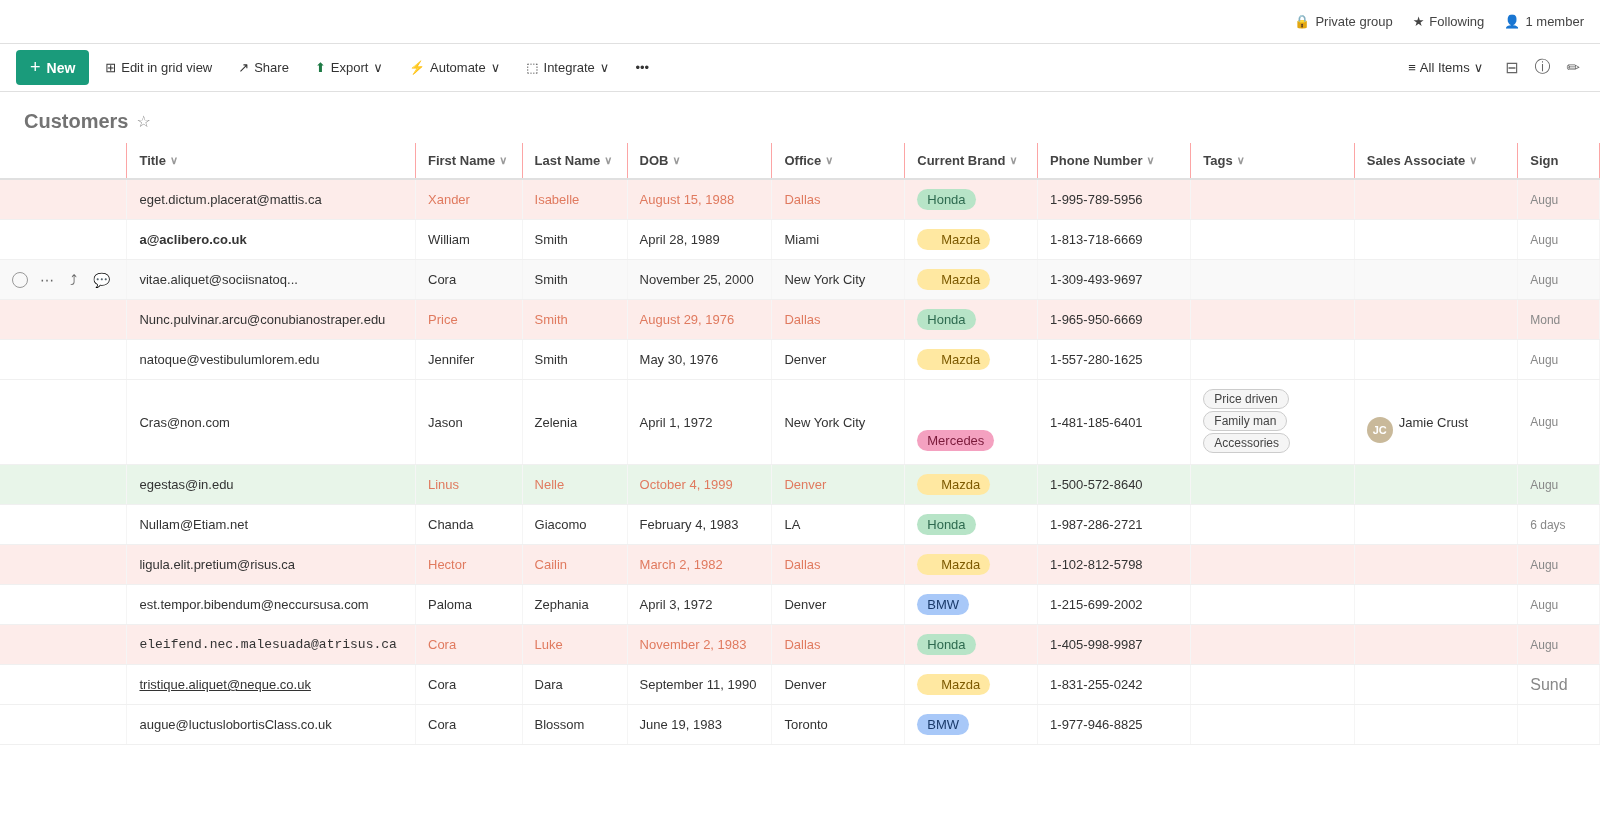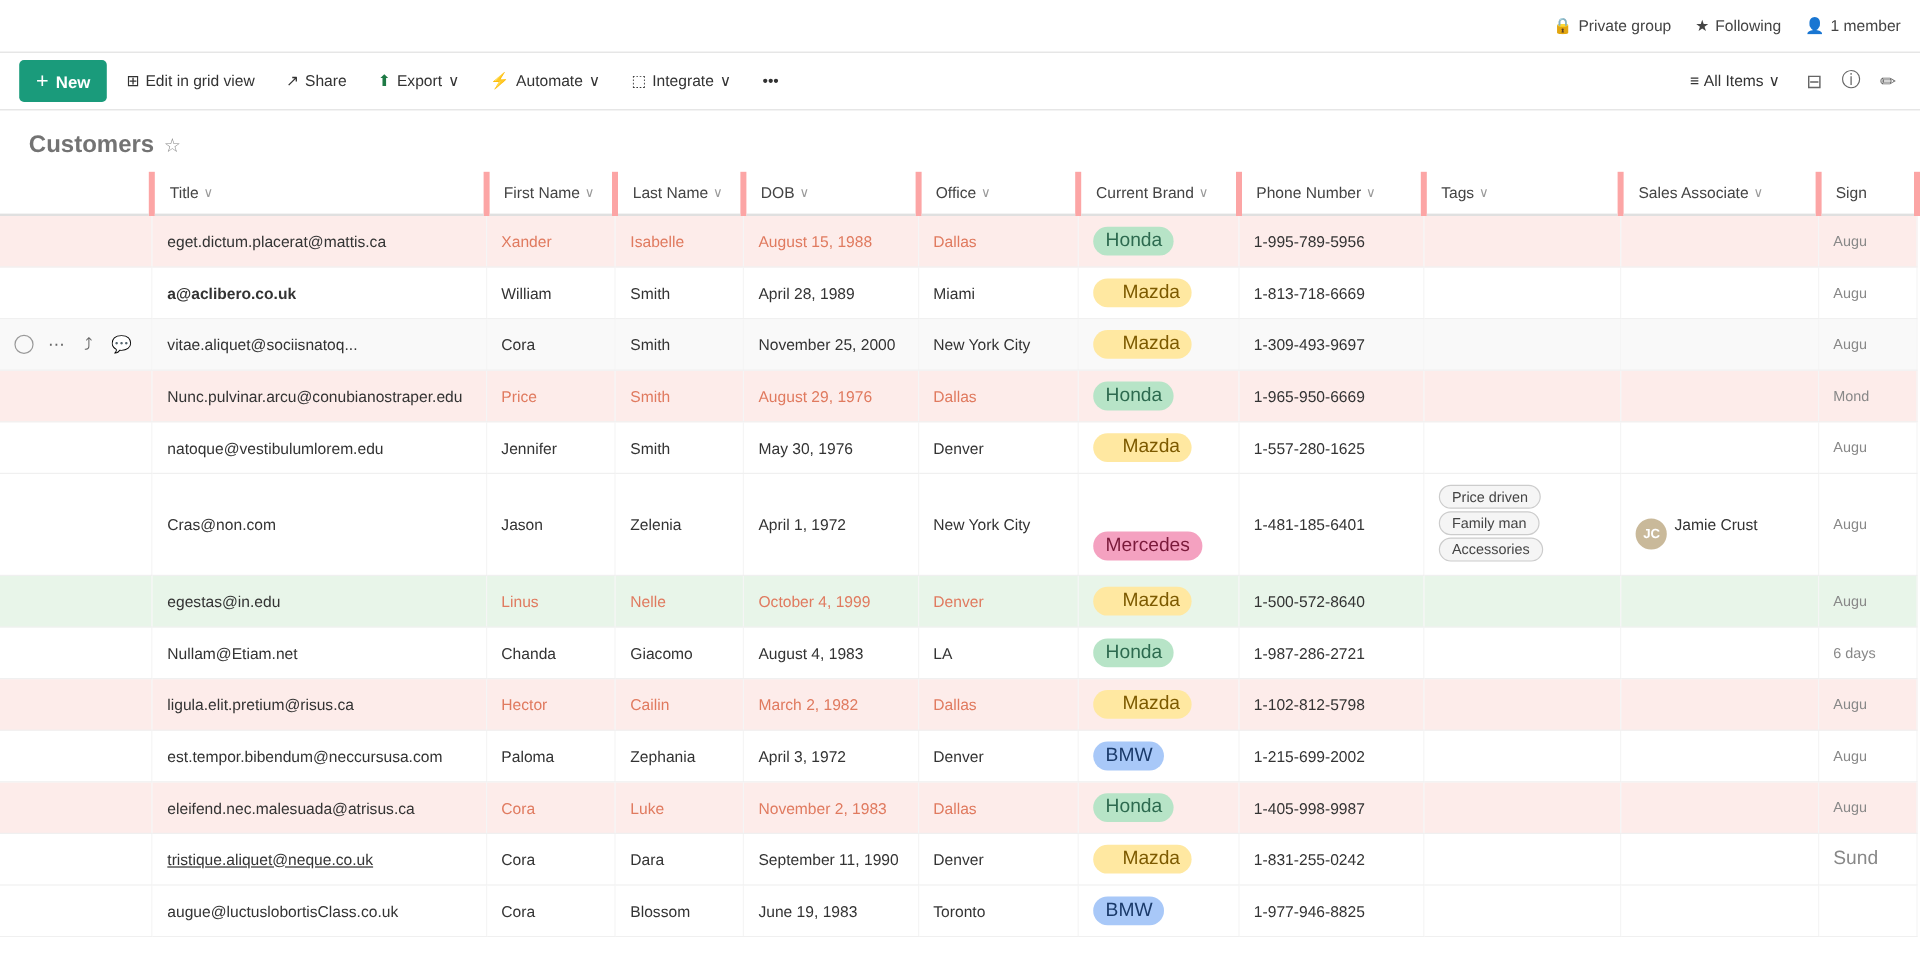--- a/index.html
+++ b/index.html
@@ -106,25 +106,25 @@
       width: 100%;
       border-collapse: collapse;
       min-width: 1600px;
     }
     thead tr {
       border-bottom: 2px solid #e0e0e0;
     }
     th {
       padding: 10px 12px;
       text-align: right;
-      font-weight: 400;
+      font-weight: 700;
       font-size: 13px;
       color: #444;
       white-space: nowrap;
-      border-right: 5px solid #fca5a5;
+      border-right: 1px solid #fca5a5;
     }
     th .col-header {
       display: flex;
       align-items: center;
       gap: 4px;
     }
     th .sort-arrow { color: #999; font-size: 11px; }
     td {
       padding: 9px 12px;
       font-size: 13px;
@@ -136,21 +136,21 @@
     tr.row-pink { background: #fdecea; }
     tr.row-green { background: #e8f5e9; }
     tr.row-white { background: #fff; }
     tr.row-hover { background: #f9f9f9; }
     .email-link { color: #333; }
     .text-salmon { color: #e07a5f; }
     .badge {
       display: inline-block;
       padding: 3px 10px;
       border-radius: 12px;
-      font-size: 16px;
+      font-size: 13px;
       font-weight: 500;
     }
     .badge-honda { background: #b7e4c7; color: #2d6a4f; }
     .badge-mazda { background: #ffe8a1; color: #7d5a00; padding-left: 24px; }
     .badge-mercedes { background: #f4a1c0; color: #7a1a3a; margin-top: 36px; }
     .badge-bmw { background: #a8c8f8; color: #1a3a6a; }
     .tag-badge {
       display: inline-block;
       padding: 2px 10px;
       border-radius: 12px;
@@ -462,21 +462,21 @@
           <td>1-500-572-8640</td>
           <td></td>
           <td></td>
           <td style="color: rgb(136, 136, 136); font-size: 12px;">Augu</td>
         </tr>
         <tr class="row-white">
           <td></td>
           <td class="email-link" style="cursor: pointer;">Nullam@Etiam.net</td>
           <td class="">Chanda</td>
           <td class="">Giacomo</td>
-          <td class="">August 4, 1983</td>
+          <td class="">February 4, 1983</td>
           <td class="">LA</td>
           <td><span class="badge badge-honda">Honda</span></td>
           <td>1-987-286-2721</td>
           <td></td>
           <td></td>
           <td style="color: rgb(136, 136, 136); font-size: 12px;">6 days</td>
         </tr>
         <tr class="row-pink">
           <td></td>
           <td class="email-link" style="cursor: pointer;">ligula.elit.pretium@risus.ca</td>
@@ -498,21 +498,21 @@
           <td class="">April 3, 1972</td>
           <td class="">Denver</td>
           <td><span class="badge badge-bmw">BMW</span></td>
           <td>1-215-699-2002</td>
           <td></td>
           <td></td>
           <td style="color: rgb(136, 136, 136); font-size: 12px;">Augu</td>
         </tr>
         <tr class="row-pink">
           <td></td>
-          <td class="email-link" style="cursor: pointer;">eleifend.nec.malesuada@atrisus.ca</td>
+          <td class="email-link" style="cursor: pointer; font-family: Liberation Mono, monospace;">eleifend.nec.malesuada@atrisus.ca</td>
           <td class="text-salmon">Cora</td>
           <td class="text-salmon">Luke</td>
           <td class="text-salmon">November 2, 1983</td>
           <td class="text-salmon">Dallas</td>
           <td><span class="badge badge-honda">Honda</span></td>
           <td>1-405-998-9987</td>
           <td></td>
           <td></td>
           <td style="color: rgb(136, 136, 136); font-size: 12px;">Augu</td>
         </tr>

